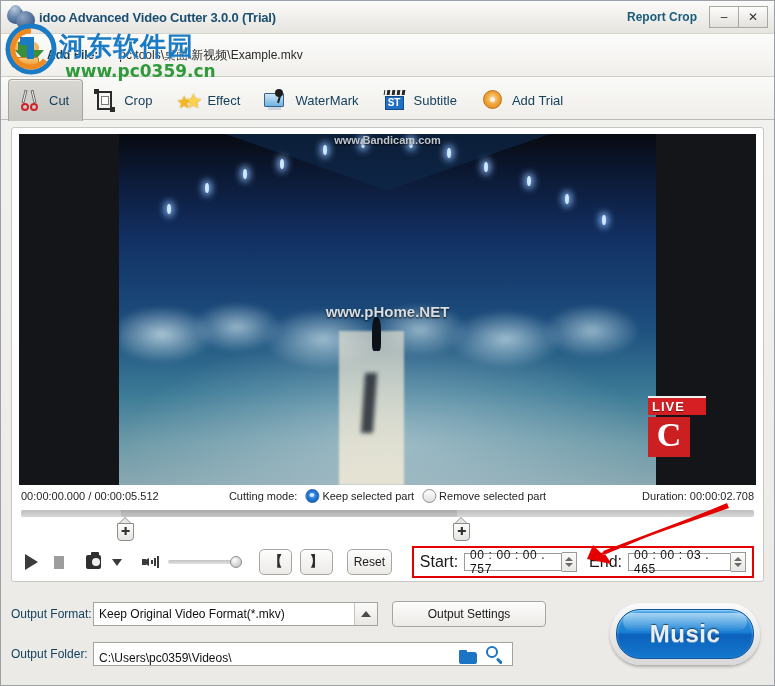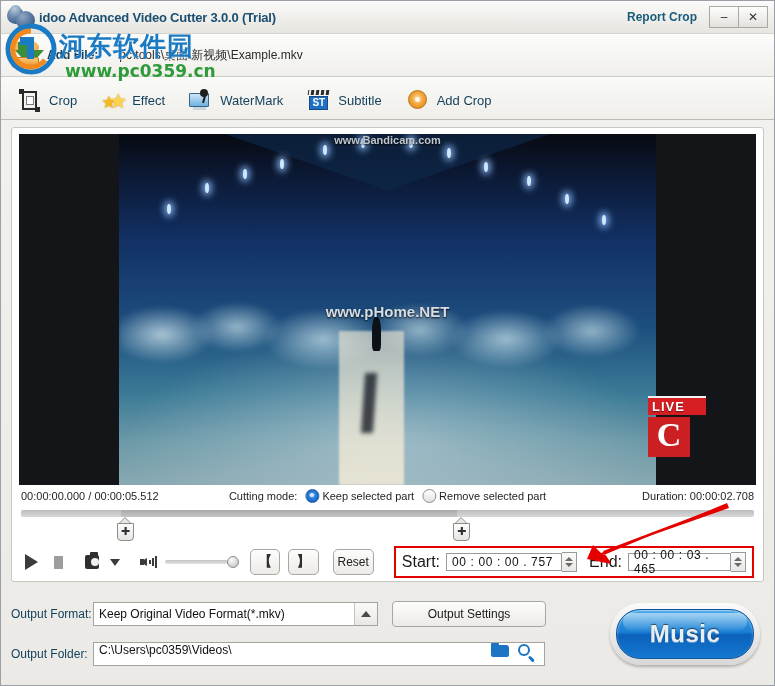--- a/index.html
+++ b/index.html
@@ -389,23 +389,23 @@
     border-right: 5px solid transparent; border-bottom: 6px solid #4a4a4a;
   }
   #output-settings-btn {
     margin-left: 14px; width: 152px; height: 24px;
     border: 1px solid #a8a6a2; border-radius: 4px;
     background: linear-gradient(to bottom, #fdfdfd, #eceae6);
     display: flex; align-items: center; justify-content: center;
     font-size: 12px; color: #1a1a1a; cursor: pointer;
   }
   #folder-box {
-    width: 452px; height: 24px;
+    width: 420px; height: 24px;
     border: 1px solid #a3a3a0; background: #fff;
-    display: flex; align-items: flex-start; box-sizing: border-box;
+    display: flex; align-items: flex-end; box-sizing: border-box;
   }
   #folder-value { font-size: 12px; color: #101010; padding-left: 5px; flex: 1; white-space: nowrap; }
   #folder-icon { width: 20px; height: 15px; position: relative; margin-right: 6px; cursor: pointer; }
   #folder-icon .back {
     position: absolute; left: 0; top: 2px; width: 18px; height: 12px;
     background: #1b74c4; border-radius: 1px 3px 2px 2px;
   }
   #folder-icon .tab2 {
     position: absolute; left: 0; top: 0px; width: 8px; height: 3px;
     background: #1b74c4; border-radius: 1px 1px 0 0;
@@ -503,20 +503,29 @@
       <div style="position:absolute;left:9px;top:3px;width:9px;height:9px;background:#3c8f3a;"></div>
       <div style="position:absolute;left:6px;top:11px;width:15px;height:0;border-left:7.5px solid transparent;border-right:7.5px solid transparent;border-top:8px solid #3c8f3a;"></div>
       <div style="position:absolute;left:2px;top:18px;width:28px;height:11px;background:linear-gradient(to bottom,#fbc877,#e8932c);border-radius:2px 2px 4px 4px;border:1px solid #c87a1c;box-sizing:border-box;"></div>
     </div>
     <div id="addfile-label">Add File:</div>
     <div id="addfile-path">pc\tools\桌面\新视频\Example.mkv</div>
   </div>
 
   <div id="tabs">
 
+    <div class="tab active">
+      <div class="tab-icon">
+        <div style="position:absolute;left:5px;top:1px;width:3px;height:13px;background:#f2f2f2;border:1px solid #6a6a6a;transform:rotate(14deg);box-sizing:border-box;"></div>
+        <div style="position:absolute;left:14px;top:1px;width:3px;height:13px;background:#f2f2f2;border:1px solid #6a6a6a;transform:rotate(-14deg);box-sizing:border-box;"></div>
+        <div style="position:absolute;left:3px;top:14px;width:8px;height:8px;border:2px solid #d0242c;border-radius:50%;box-sizing:border-box;"></div>
+        <div style="position:absolute;left:12px;top:14px;width:8px;height:8px;border:2px solid #d0242c;border-radius:50%;box-sizing:border-box;"></div>
+      </div>
+      <div class="tab-label">Cut</div>
+    </div>
 
     <div class="tab">
       <div class="tab-icon">
         <div style="position:absolute;left:4px;top:2px;width:15px;height:19px;border:2px solid #2a2a2a;box-sizing:border-box;"></div>
         <div style="position:absolute;left:8px;top:7px;width:8px;height:9px;border:1px solid #7a7a7a;background:#fff;box-sizing:border-box;"></div>
         <div style="position:absolute;left:1px;top:0px;width:5px;height:5px;background:#2a2a2a;"></div>
         <div style="position:absolute;left:17px;top:18px;width:5px;height:5px;background:#2a2a2a;"></div>
       </div>
       <div class="tab-label">Crop</div>
     </div>
@@ -549,21 +558,21 @@
         <div style="position:absolute;left:2px;top:7px;width:19px;height:14px;background:#1f6fc4;border:1px solid #144a86;box-sizing:border-box;color:#fff;font-size:10px;font-weight:bold;line-height:12px;text-align:center;">ST</div>
       </div>
       <div class="tab-label">Subtitle</div>
     </div>
 
     <div class="tab">
       <div class="tab-icon">
         <div style="position:absolute;left:2px;top:1px;width:19px;height:19px;border-radius:50%;background:radial-gradient(circle at 50% 45%,#fbe2bb 0%,#f2a83c 45%,#d97e16 100%);border:1px solid #bf7114;box-sizing:border-box;"></div>
         <div style="position:absolute;left:9px;top:8px;width:5px;height:5px;border-radius:50%;background:#fff6e6;"></div>
       </div>
-      <div class="tab-label">Add Crop</div>
+      <div class="tab-label">Add Trial</div>
     </div>
 
   </div>
 
   <div id="main-panel">
 
     <div id="video-wrap">
       <div id="video-scene">
         <div class="pillar" style="left:0; width:103px;"></div>
         <div class="pillar" style="right:0; width:103px;"></div>
@@ -637,21 +646,21 @@
       <div id="volume-slider">
         <div class="track"></div>
           <div class="knob"></div>
       </div>
       <div class="bracket-btn" style="margin-left:14px;">【</div>
       <div class="bracket-btn">】</div>
       <div id="reset-btn" style="margin-left:6px;">Reset</div>
 
       <div id="trim-fields">
         <span class="field-label">Start:</span>
-        <span class="time-input" style="width:116px;">00 : 00 : 00 . 757</span>
+        <span class="time-input" style="width:98px;">00 : 00 : 00 . 757</span>
         <span class="spinner" style="margin-left:-6px;">
           <span class="up"></span>
             <span class="dn"></span>
         </span>
         <span class="field-label" style="margin-left:6px;">End:</span>
         <span class="time-input" style="width:103px;">00 : 00 : 03 . 465</span>
         <span class="spinner" style="margin-left:-6px;">
           <span class="up"></span>
             <span class="dn"></span>
         </span>

